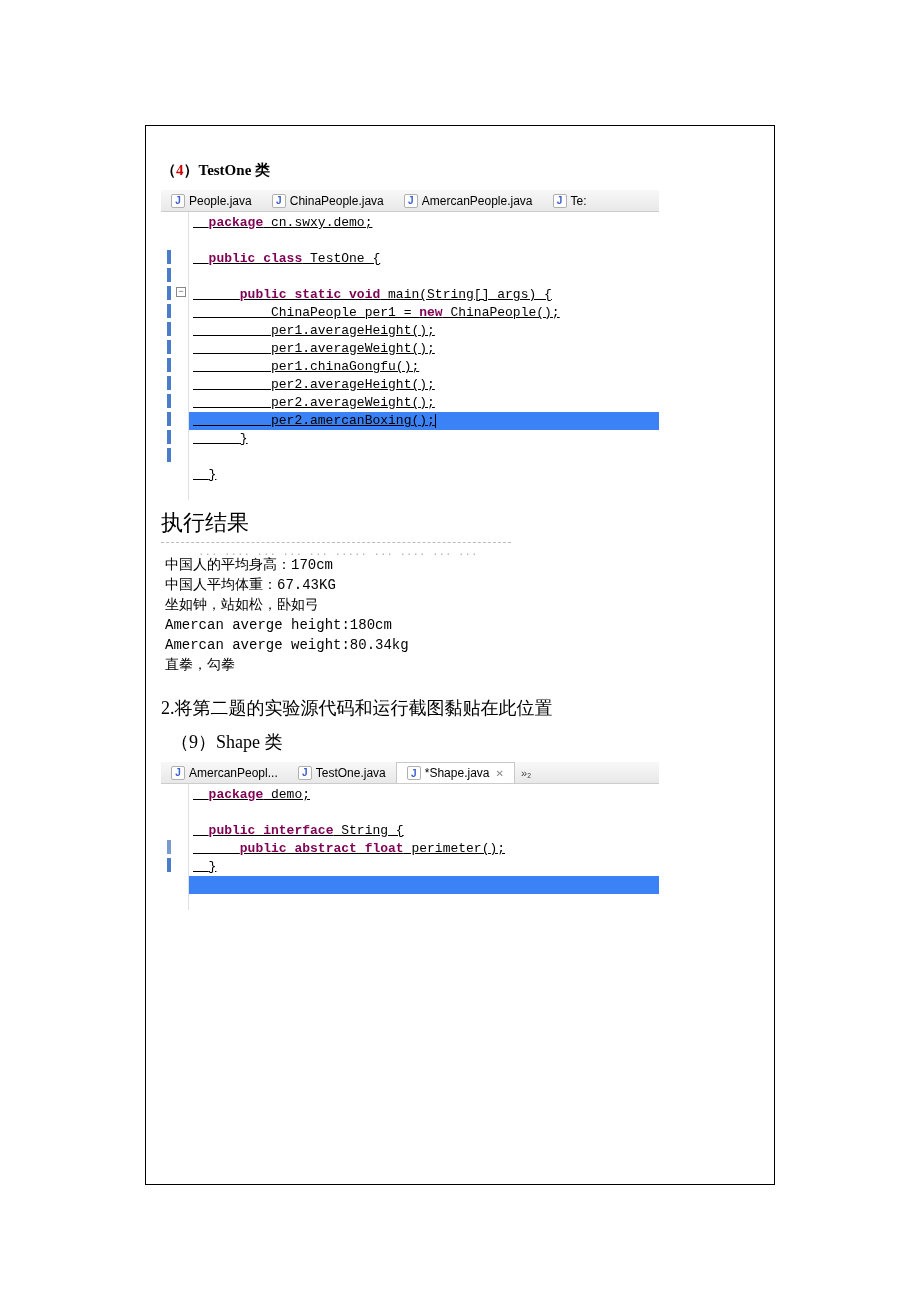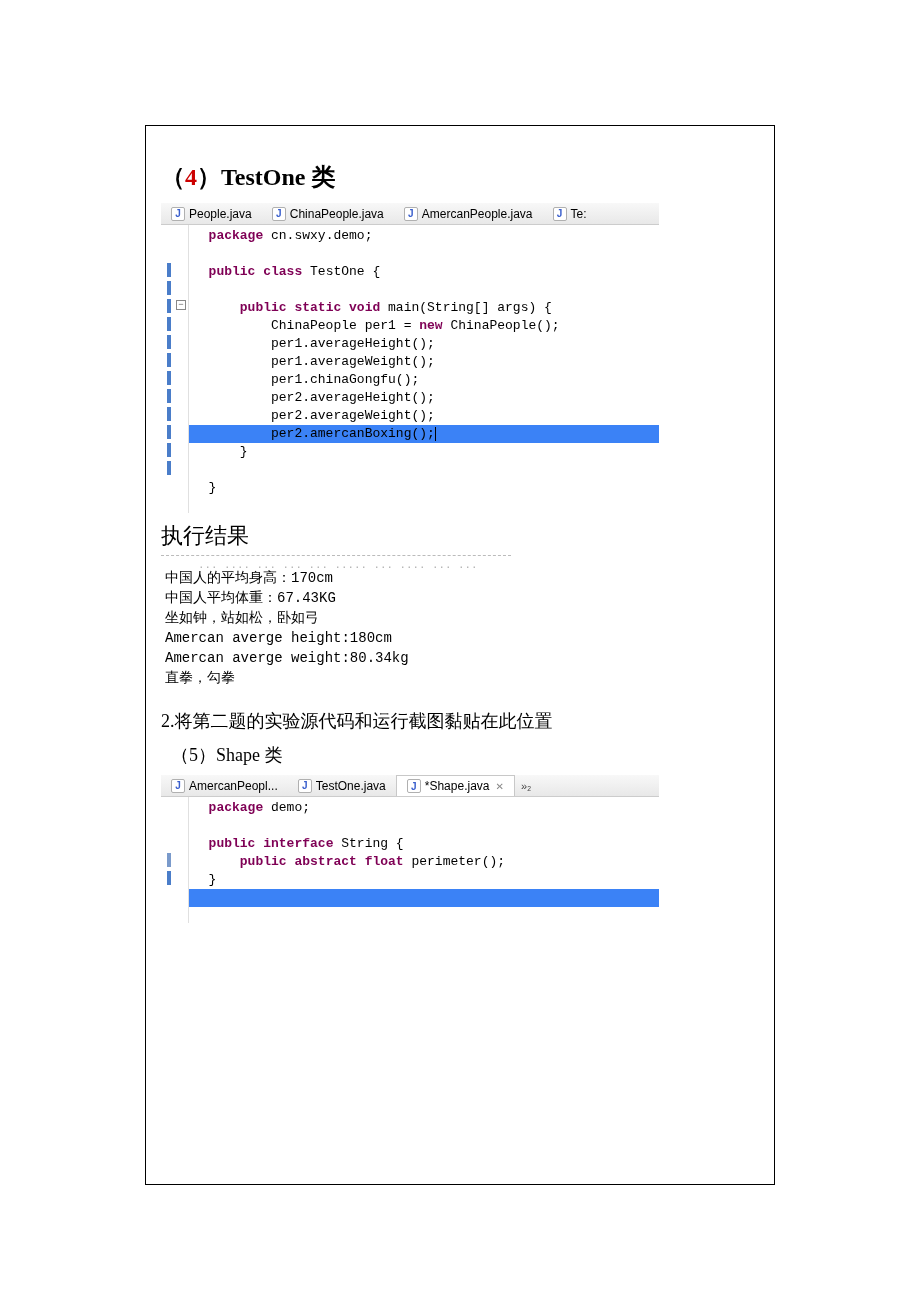--- a/index.html
+++ b/index.html
@@ -8,21 +8,21 @@
       font-family: "SimSun", "宋体", serif;
       width: 920px;
       padding: 125px 145px 60px 145px;
     }
     .doc-frame {
       border: 1px solid #000;
       padding: 35px 15px 200px 15px;
       min-height: 1060px;
     }
     .heading {
-      font-size: 24px;
+      font-size: 15px;
       font-weight: bold;
       font-family: "SimSun", serif;
       margin-bottom: 10px;
     }
     .heading .num { color: #cc0000; }
     .heading .paren { color: #000; font-family: "SimSun", serif; }
     .section-title {
       font-size: 22px;
       font-family: Liberation Sans, sans-serif;
       margin: 8px 0 4px 0;
@@ -125,20 +125,21 @@
       color: #666;
     }
     .code {
       flex: 1;
       padding: 2px 0 4px 0;
     }
     .code-line {
       height: 18px;
       padding-left: 4px;
       white-space: pre;
+      text-decoration: underline;
     }
     .code-line.hl {
       background: #3b82f6;
     }
     .kw { color: #7f0055; font-weight: bold; }
     .plain { color: #000; }
     .cursor {
       border-left: 1px solid #000;
       height: 14px;
       display: inline-block;
@@ -264,21 +265,21 @@
         <div>中国人平均体重：67.43KG</div>
         <div>坐如钟，站如松，卧如弓</div>
         <div>Amercan averge height:180cm</div>
         <div>Amercan averge weight:80.34kg</div>
         <div>直拳，勾拳</div>
       </div>
   </div>
 
   <div class="body-text">2.将第二题的实验源代码和运行截图黏贴在此位置</div>
 
-  <div class="sub-heading">（5）Shape 类</div>
+  <div class="sub-heading">（9）Shape 类</div>
 
   <div class="editor-block second" style="width:498px;">
     <div class="tab-bar" id="tabbar2">
         <div class="tab">
           <span class="j-icon">J</span>
           <span>AmercanPeopl...</span>
         </div>
         <div class="tab">
           <span class="j-icon">J</span>
           <span>TestOne.java</span>

